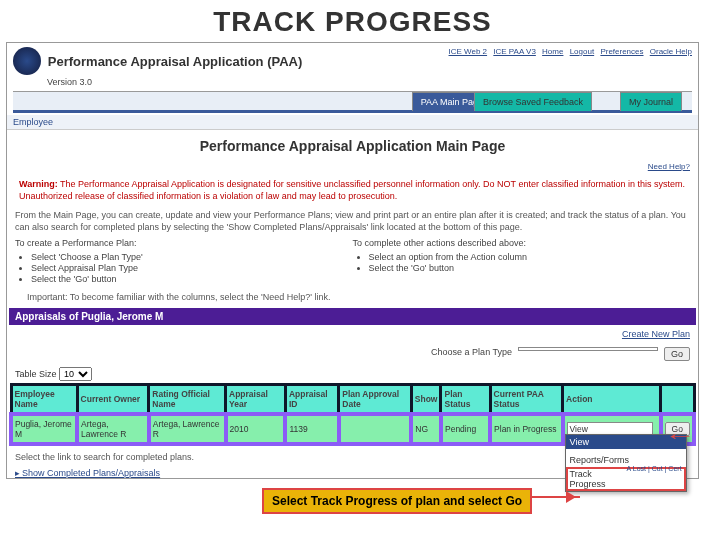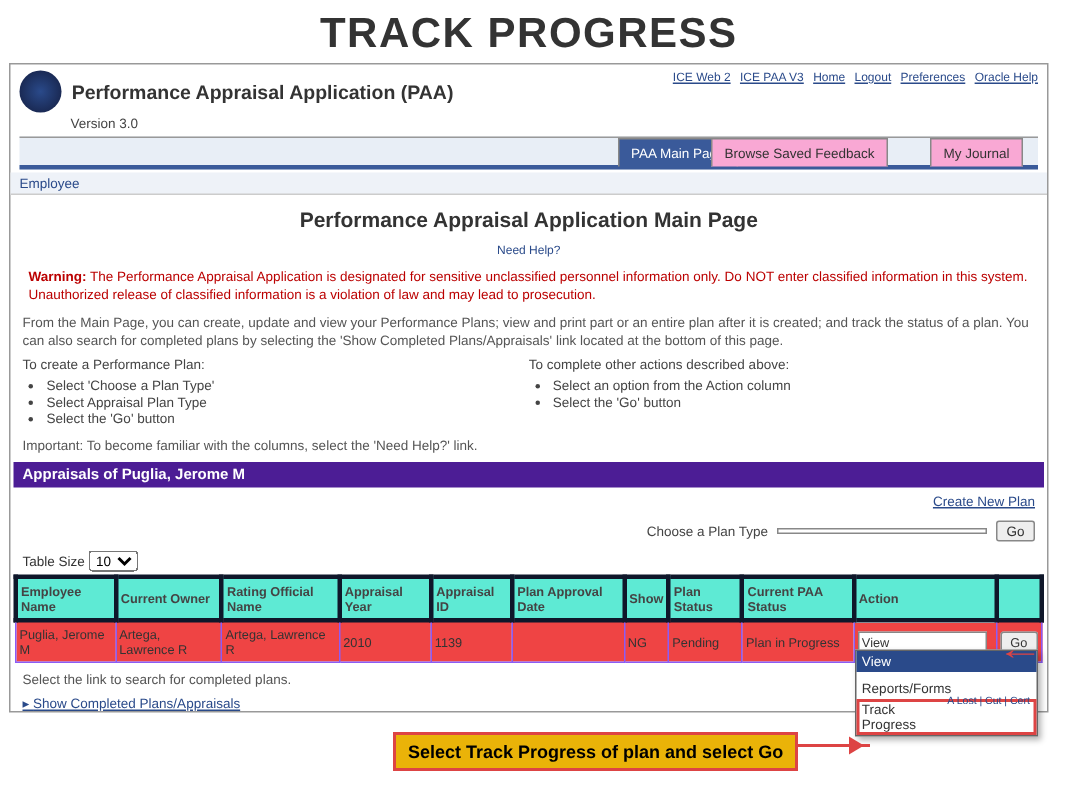--- a/index.html
+++ b/index.html
@@ -6,48 +6,48 @@
 .page{width:705px;height:540px;position:relative;overflow:hidden}
 .slide-title{font-family:"Arial Black",Arial;font-weight:900;font-size:28px;text-align:center;letter-spacing:1px;margin:6px 0 4px}
 .app{border:1px solid #999;margin:0 6px}
 .hdr{position:relative;padding:4px 6px 2px}
 .seal{width:28px;height:28px;border-radius:50%;background:radial-gradient(circle,#2a4a8a 0%,#1a2a55 70%);display:inline-block;vertical-align:middle;margin-right:4px}
 .app-title{display:inline-block;font-weight:bold;font-size:13px;vertical-align:middle}
 .version{font-size:9px;color:#444;margin-top:2px;margin-left:34px}
 .toplinks{position:absolute;right:6px;top:4px;font-size:8px;color:#2a4a8a}
 .toplinks span{margin-left:4px;text-decoration:underline;cursor:pointer}
 .tabbar{border-top:1px solid #999;border-bottom:3px solid #3a5a9a;margin-top:4px;height:18px;position:relative;background:#e8eef6}
-.tab{position:absolute;top:0;height:18px;line-height:18px;font-size:9px;padding:0 8px;border:1px solid #888;border-bottom:none;background:#f9a8d4}
+.tab{position:absolute;top:0;height:18px;line-height:18px;font-size:9px;padding:0 8px;border:1px solid #888;border-bottom:none;background:#14b8a6}
 .tab.active{background:#3a5a9a;color:#fff;right:200px}
 .tab.t2{right:100px}.tab.t3{right:10px}
 .sub{background:#eef2f8;border-bottom:1px solid #ccc;padding:2px 6px;font-size:9px;color:#2a4a8a}
 .main-title{text-align:center;font-weight:bold;font-size:14px;margin:8px 0}
-.needhelp{text-align:center;color:#2a4a8a;font-size:8px;padding:0 8px;cursor:pointer}
+.needhelp{text-align:right;color:#2a4a8a;font-size:8px;padding:0 8px;text-decoration:underline;cursor:pointer}
 .warn{margin:4px 8px;padding:4px;font-size:9px;line-height:1.3}
 .warn b{color:#b00}
 .warn span{color:#b00}
 .intro{margin:4px 8px;font-size:9px;color:#555;line-height:1.3}
 .cols{display:flex;margin:4px 8px;font-size:9px;color:#444}
 .col{flex:1}
 .col .h{font-weight:normal;margin-bottom:4px}
 .col ul{margin:2px 0 2px 16px;padding:0}
 .col li{margin:1px 0}
-.imp{margin:6px 8px;font-size:9px;color:#555}
+.imp{margin:6px 20px;font-size:9px;color:#555}
 .sect-bar{background:#4c1d95;color:#fff;font-size:10px;font-weight:bold;padding:3px 6px;margin:0 2px}
-.plan-row{display:flex;align-items:center;justify-content:flex-end;padding:4px 8px;font-size:9px;gap:6px}
+.plan-row{display:flex;align-items:flex-start;justify-content:flex-end;padding:4px 8px;font-size:9px;gap:6px}
 .plan-row .lbl{text-align:right;color:#444}
 .create-link{color:#2a4a8a;text-decoration:underline;cursor:pointer;margin-right:auto;margin-left:2px;visibility:hidden}
 .plan-row.top .create-link{visibility:visible;margin-left:auto;margin-right:0}
 .dd{border:1px solid #888;padding:1px 4px;width:130px;background:#fff;display:inline-block}
 .go{border:1px solid #888;background:#eee;padding:1px 6px;cursor:pointer;border-radius:2px}
 .tbl-size{margin:2px 8px;font-size:9px}
 .tbl-size select{font-size:9px}
 table.grid{width:calc(100% - 4px);margin:0 2px;border-collapse:collapse;font-size:8.5px}
 table.grid th{background:#5eead4;border:3px solid #0f172a;padding:3px 2px;font-weight:bold;color:#444;text-align:left}
-table.grid td{border:1px solid #8b5cf6;padding:3px 2px;background:#ef4444}
+table.grid td{border:4px solid #8b5cf6;padding:3px 2px;background:#86efac}
 .action-cell{position:relative;min-width:90px}
 .action-dd{border:1px solid #888;width:80px;padding:1px 2px;background:#fff;display:inline-block;cursor:pointer}
 .dropdown{position:absolute;top:18px;left:0;width:120px;background:#fff;border:1px solid #666;z-index:20;box-shadow:2px 2px 4px rgba(0,0,0,.3)}
 .dropdown div{padding:2px 4px;font-size:9px;cursor:pointer}
 .dropdown .sel{background:#2a4a8a;color:#fff}
 .dropdown .hl{border:2px solid #d44;padding:0 2px}
 .footer-note{margin:6px 8px;font-size:9px;color:#555}
 .footer-link{margin:0 8px;color:#2a4a8a;text-decoration:underline;font-size:9px;cursor:pointer}
 .btm{position:absolute;bottom:10px;left:0;right:0;text-align:center;font-size:9px;color:#2a4a8a}
 .btm span{margin:0 8px;text-decoration:underline;cursor:pointer}

